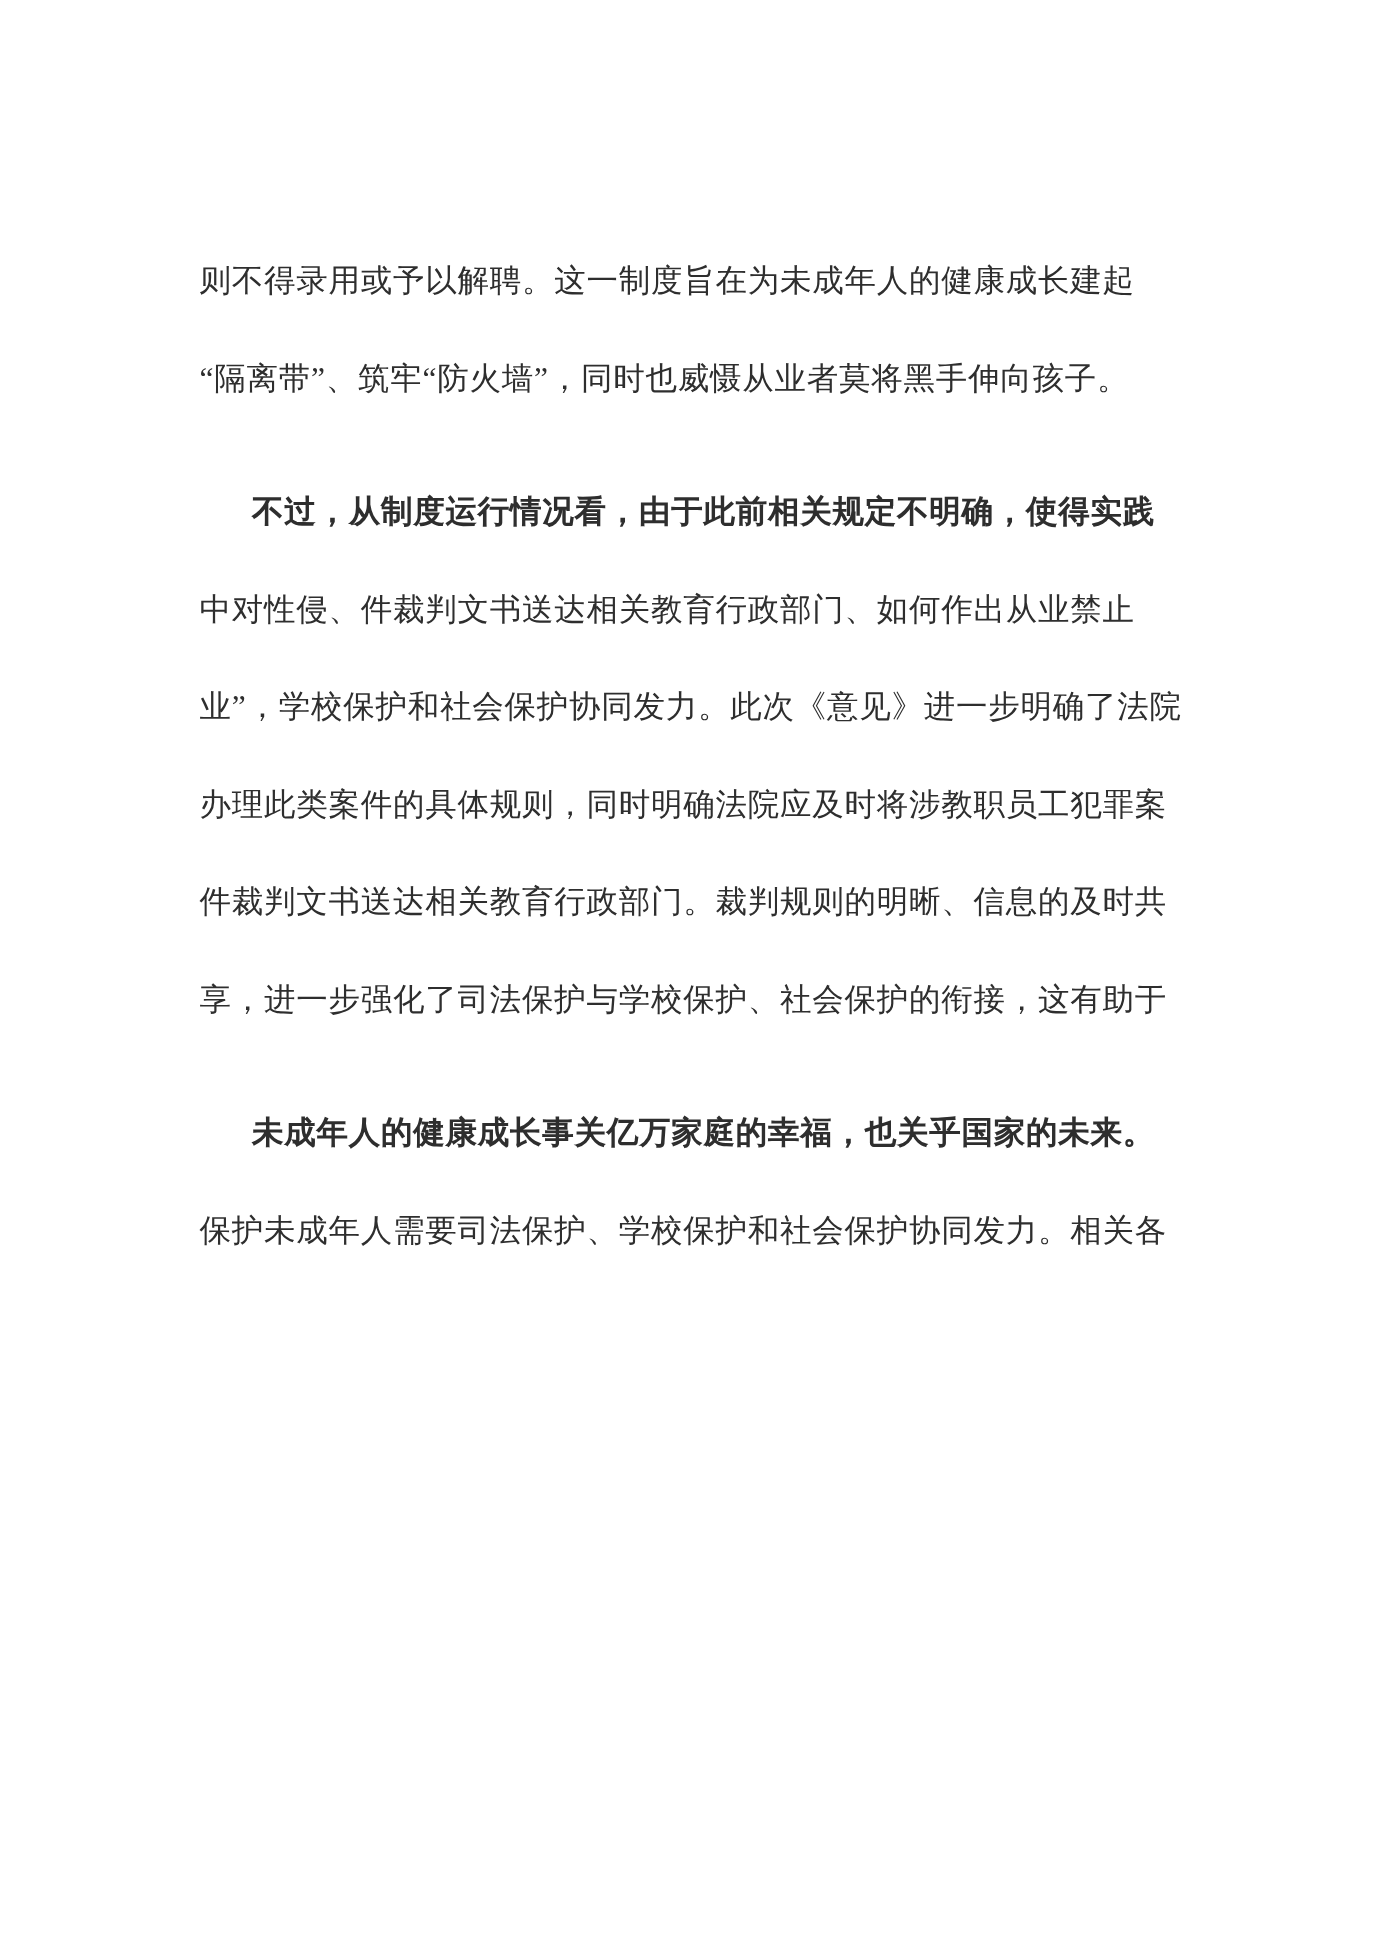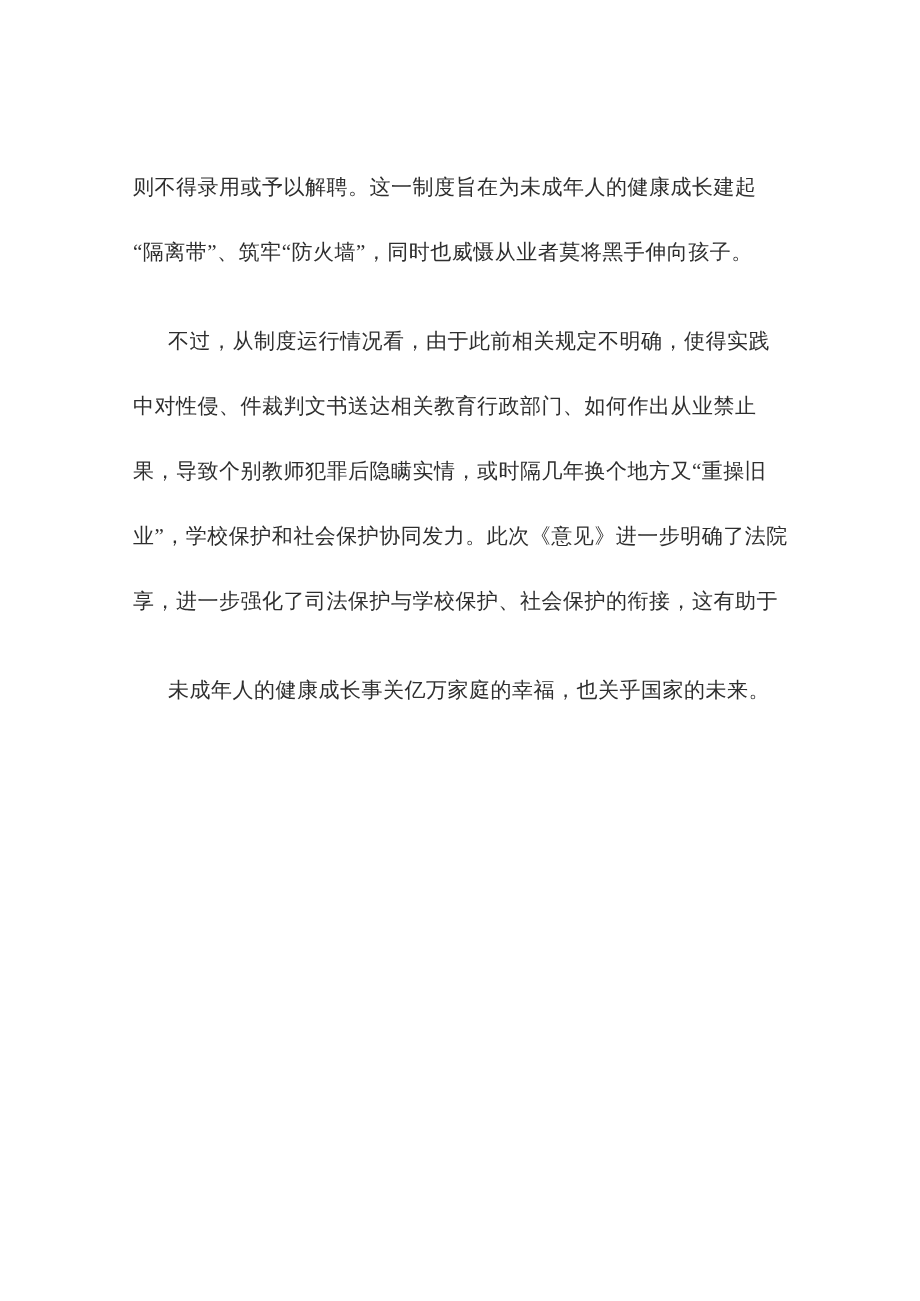--- a/index.html
+++ b/index.html
@@ -30,39 +30,42 @@
   .para { margin: 0; padding: 0; }
   .para + .para { margin-top: 24px; }
   .line {
     height: 65px;
     line-height: 65px;
     white-space: nowrap;
     letter-spacing: 0.5px;
   }
   .line.indent {
     padding-left: 35px;
+    font-weight: bold;
   }
 </style>
 </head>
 <body>
 
 <div class="page">
   <div class="text-block">
 
     <div class="para">
       <div class="line">则不得录用或予以解聘。这一制度旨在为未成年人的健康成长建起</div>
       <div class="line">“隔离带”、筑牢“防火墙”，同时也威慑从业者莫将黑手伸向孩子。</div>
     </div>
 
     <div class="para">
       <div class="line indent">不过，从制度运行情况看，由于此前相关规定不明确，使得实践</div>
       <div class="line">中对性侵、件裁判文书送达相关教育行政部门、如何作出从业禁止</div>
-      <div class="line">果，导致个别教师犯罪后隐瞒实情，或时隔几年换个地方又“重操旧</div>
       <div class="line">业”，学校保护和社会保护协同发力。此次《意见》进一步明确了法院</div>
+      <div class="line">办理此类案件的具体规则，同时明确法院应及时将涉教职员工犯罪案</div>
+      <div class="line">件裁判文书送达相关教育行政部门。裁判规则的明晰、信息的及时共</div>
       <div class="line">享，进一步强化了司法保护与学校保护、社会保护的衔接，这有助于</div>
     </div>
 
     <div class="para">
       <div class="line indent">未成年人的健康成长事关亿万家庭的幸福，也关乎国家的未来。</div>
+      <div class="line">保护未成年人需要司法保护、学校保护和社会保护协同发力。相关各</div>
     </div>
 
   </div>
 </div>
 
 </body></html>

